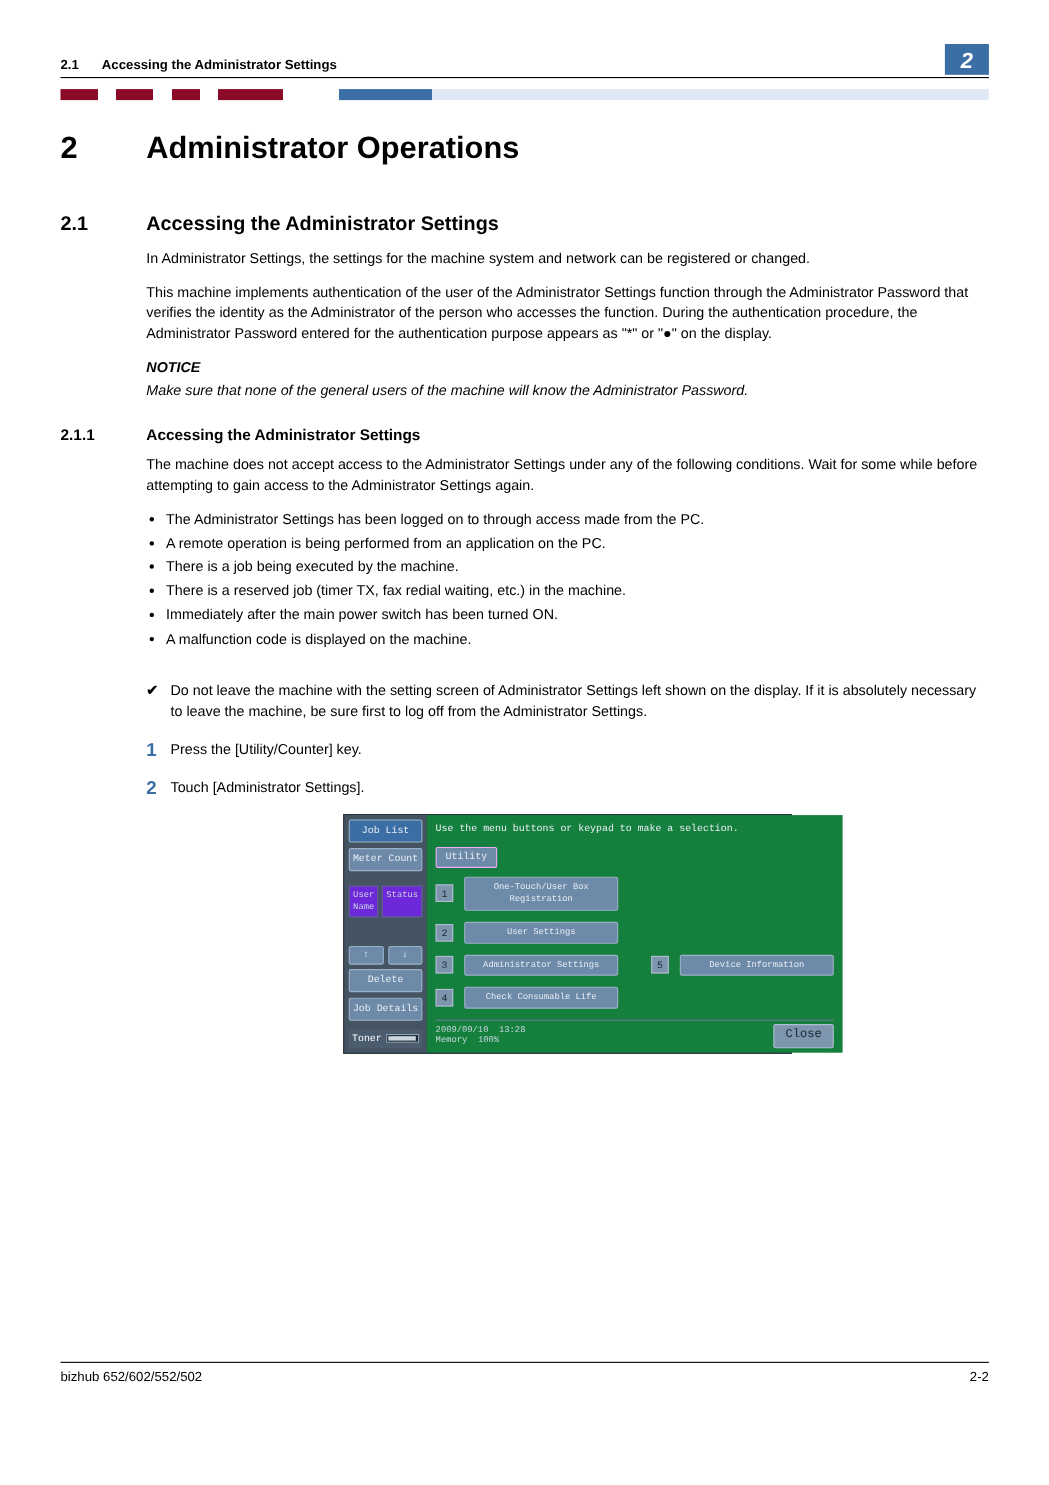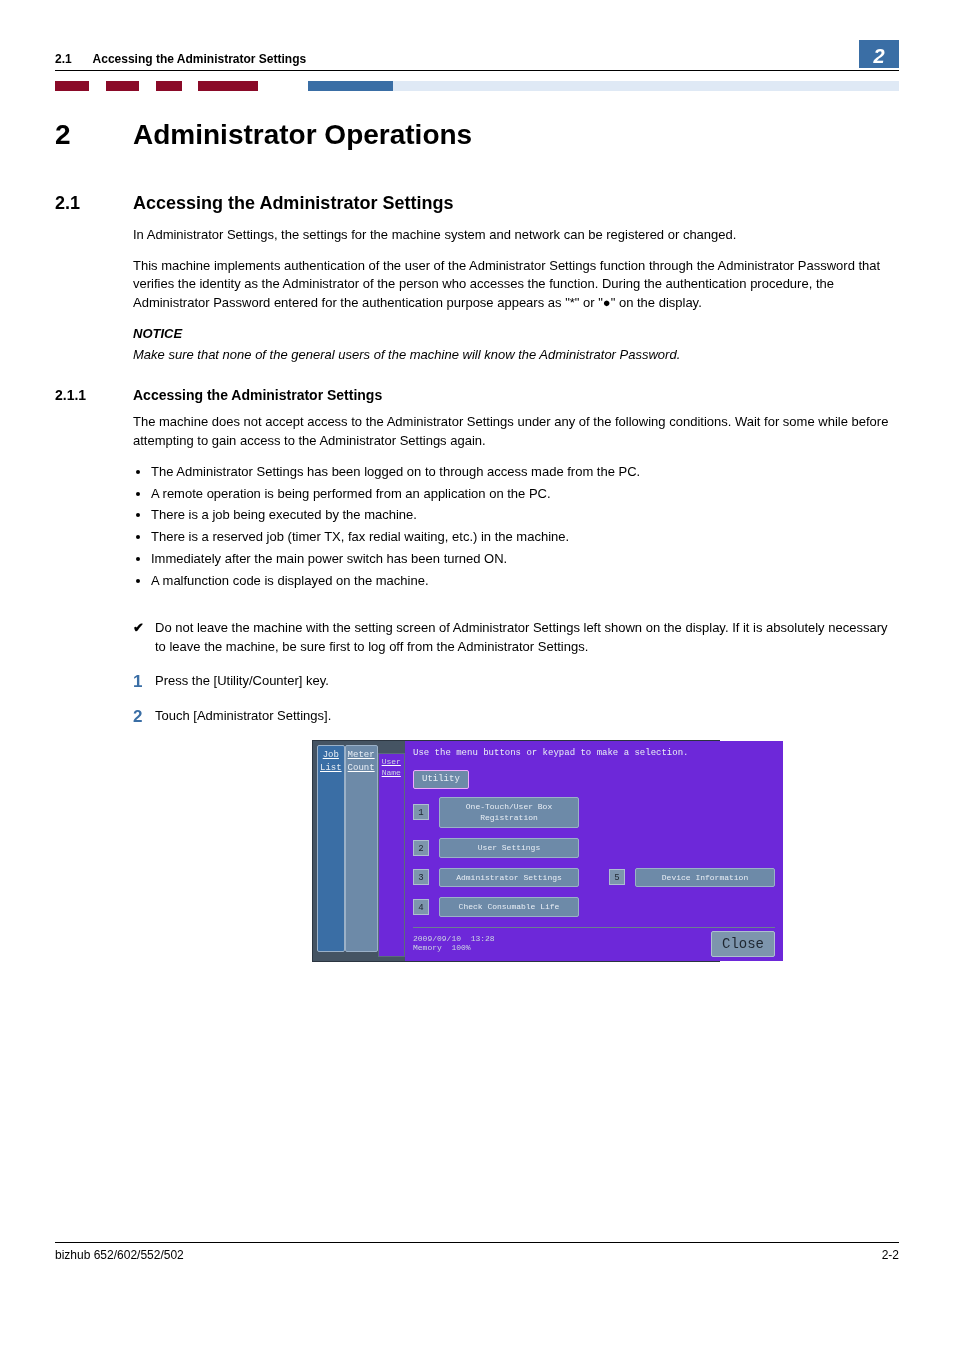--- a/index.html
+++ b/index.html
@@ -80,22 +80,21 @@
     color: #fff;
     font-family: "Courier New", monospace;
     font-size: 9px;
     display: flex;
   }
   .panel-left {
     width: 92px;
     background: #455463;
     padding: 4px;
     display: flex;
-    flex-direction: row;
-    text-decoration: underline;
+    flex-direction: column;
   }
   .tab-btn {
     background: #6d8aa8;
     border: 1px solid #9bb1c8;
     border-radius: 2px;
     padding: 3px 2px;
     text-align: center;
     margin-bottom: 5px;
     color: #e8eef5;
   }
@@ -123,21 +122,21 @@
     flex: 1; height: 8px; border: 1px solid #8fa3b8; background: #1e2630;
     position: relative;
   }
   .toner-bar .fill {
     position: absolute; left: 1px; top: 1px; bottom: 1px;
     width: 90%; background: #cbd6e1;
   }
 
   .panel-right {
     flex: 1;
-    background: #6d28d9;
+    background: #15803d;
     position: relative;
     padding: 6px 8px 4px 8px;
     display: flex; flex-direction: column;
   }
   .panel-prompt { color: #e8eef5; font-size: 9px; margin-bottom: 10px; }
   .crumb {
     background: #6d8aa8; border: 1px solid #f0abfc;
     display: inline-block; padding: 2px 8px; border-radius: 2px;
     margin-bottom: 8px; color:#e8eef5; font-size: 9px;
   }
@@ -156,21 +155,21 @@
   }
   .panel-bottom {
     margin-top: auto;
     display: flex; justify-content: space-between; align-items: center;
     border-top: 1px solid #6b7e91; padding-top: 3px;
   }
   .panel-meta { font-size: 8px; color:#cbd6e1; line-height: 1.1; }
   .close-btn {
     background: #7d95ad; border: 1px solid #aebfd0;
     padding: 2px 10px; border-radius: 2px; color:#1e2630;
-    font-size: 14px;
+    font-size: 11px;
     text-align: center;
   }
 
   .page-footer {
     border-top: 1px solid #000;
     margin-top: 280px;
     padding-top: 4px;
     display: flex; justify-content: space-between;
     font-size: 12px;
   }

